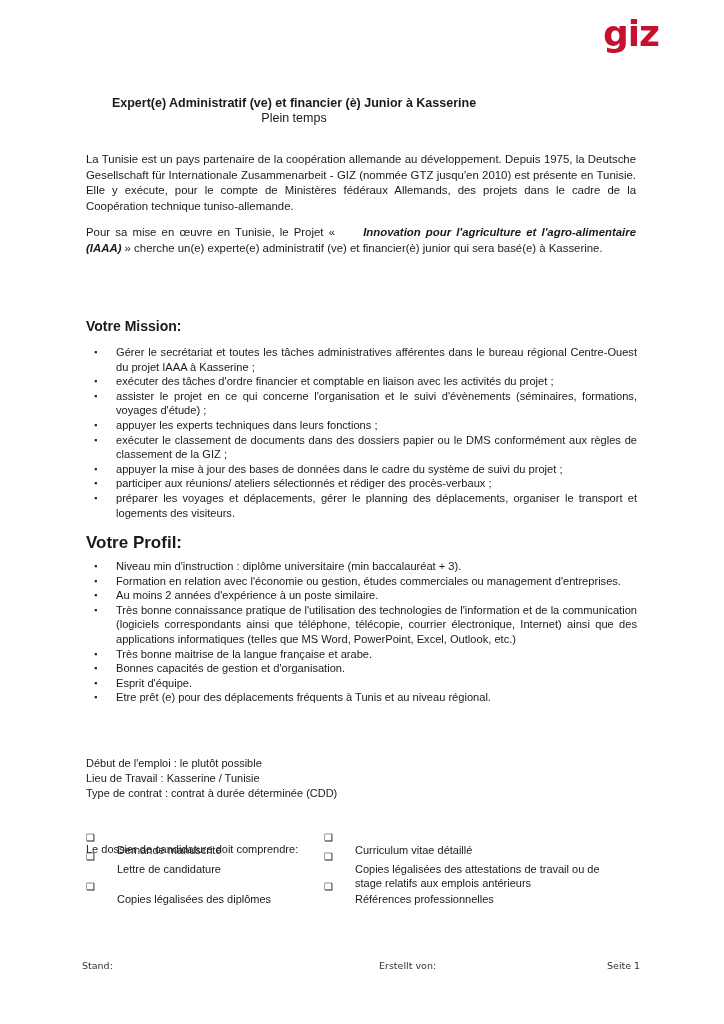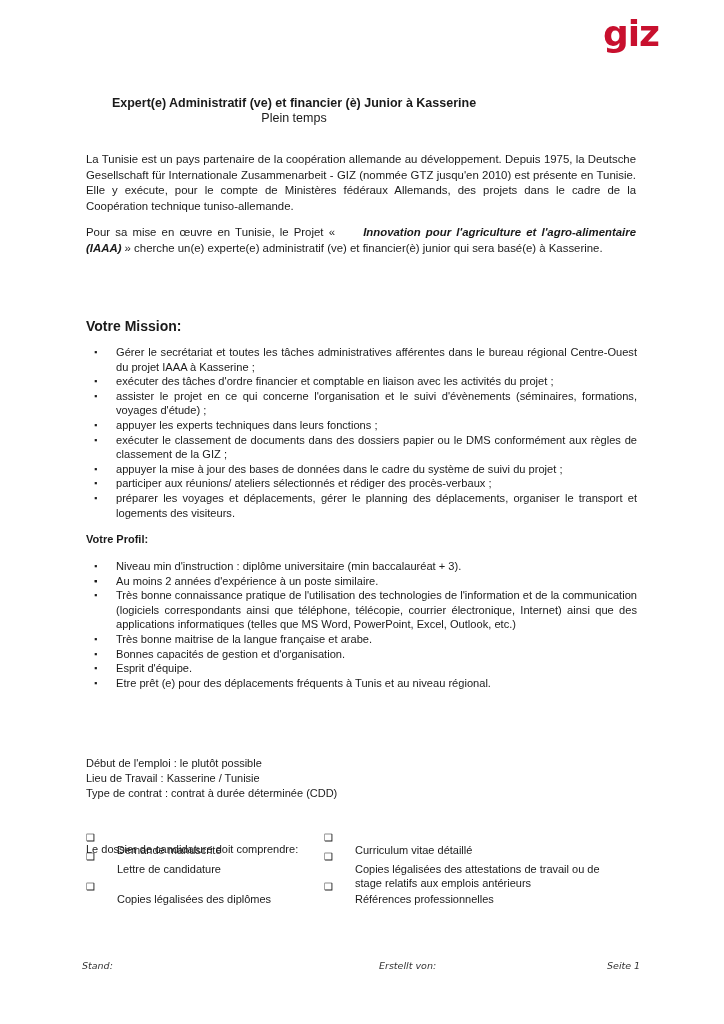--- a/index.html
+++ b/index.html
@@ -8,33 +8,33 @@
   .logo { position:absolute; left:603px; top:14px; font-family:"DejaVu Sans", sans-serif;
           font-weight:bold; font-size:36px; letter-spacing:-1px; line-height:40px;text-align:center; }
   .title-block { position:absolute; left:0; width:588px; top:96px; text-align:center; }
   .title { font-weight:bold; font-size:12.5px; line-height:15px; }
   .subtitle { font-size:12.5px; line-height:15px; }
   .para { position:absolute; left:86px; width:550px; text-align:justify; line-height:15.6px; font-size:11.4px; margin:0; }
   .p1 { top:152px; }
   .p2 { top:225px; }
   .bi { font-weight:bold; font-style:italic;margin-left:23px; }
   .h-mission { position:absolute; left:86px; top:318px; font-weight:bold; font-size:14px; }
-  .h-profil { position:absolute; left:86px; top:533px; font-weight:bold; font-size:11px; }
+  .h-profil { position:absolute; left:86px; top:533px; font-weight:bold; font-size:17px; }
   ul.blist { position:absolute; left:86px; width:551px; margin:0; padding:0; list-style:none; font-size:11.1px; line-height:14.6px; }
   ul.blist li { position:relative; padding-left:30px; text-align:justify; }
   ul.blist li .bullet { position:absolute; left:8px; top:0; font-size:9px; }
   .mission-list { top:345px; }
   .profil-list { top:559px; }
   .info { position:absolute; left:86px; top:756px; line-height:15px; font-size:11px; }
   .dossier-label { position:absolute; left:86px; top:815px; font-size:11px;margin-top:28px; }
   .dossier-grid { position:absolute; left:86px; top:829px; width:560px; font-size:11px; }
   .d-item { position:absolute; line-height:14px; }
   .d-item .cb { position:absolute; left:0; top:0; font-size:10px; }
   .d-item .txt { position:absolute; left:31px; top:0; white-space:nowrap;margin-top:12px; }
-  .footer { position:absolute; top:960px; font-family:"DejaVu Sans", sans-serif; font-size:9.5px; color:#333;font-style:italic; }
+  .footer { position:absolute; top:960px; font-family:"DejaVu Sans", sans-serif; font-size:9.5px; color:#333; }
 </style>
 </head>
 <body>
 
 <div class="logo" style="color:#c8102e;">giz</div>
 
 <div class="title-block">
   <div class="title">Expert(e) Administratif (ve) et financier (è) Junior à Kasserine</div>
   <div class="subtitle">Plein temps</div>
 </div>
@@ -50,21 +50,21 @@
   <li><span class="bullet">▪</span><span>appuyer les experts techniques dans leurs fonctions ;</span></li>
   <li><span class="bullet">▪</span><span>exécuter le classement de documents dans des dossiers papier ou le DMS conformément aux règles de classement de la GIZ ;</span></li>
   <li><span class="bullet">▪</span><span>appuyer la mise à jour des bases de données dans le cadre du système de suivi du projet ;</span></li>
   <li><span class="bullet">▪</span><span>participer aux réunions/ ateliers sélectionnés et rédiger des procès-verbaux ;</span></li>
   <li><span class="bullet">▪</span><span>préparer les voyages et déplacements, gérer le planning des déplacements, organiser le transport et logements des visiteurs.</span></li>
 </ul>
 
 <div class="h-profil">Votre Profil:</div>
 <ul class="blist profil-list">
   <li><span class="bullet">▪</span><span>Niveau min d'instruction : diplôme universitaire (min baccalauréat + 3).</span></li>
-  <li><span class="bullet">▪</span></li>
+  <li><span class="bullet">▪</span><span>Formation en relation avec l'économie ou gestion, études commerciales ou management d'entreprises.</span></li>
   <li><span class="bullet">▪</span><span>Au moins 2 années d'expérience à un poste similaire.</span></li>
   <li><span class="bullet">▪</span><span>Très bonne connaissance pratique de l'utilisation des technologies de l'information et de la communication (logiciels correspondants ainsi que téléphone, télécopie, courrier électronique, Internet) ainsi que des applications informatiques (telles que MS Word, PowerPoint, Excel, Outlook, etc.)</span></li>
   <li><span class="bullet">▪</span><span>Très bonne maitrise de la langue française et arabe.</span></li>
   <li><span class="bullet">▪</span><span>Bonnes capacités de gestion et d'organisation.</span></li>
   <li><span class="bullet">▪</span><span>Esprit d'équipe.</span></li>
   <li><span class="bullet">▪</span><span>Etre prêt (e) pour des déplacements fréquents à Tunis et au niveau régional.</span></li>
 </ul>
 
 <div class="info">
   <div>Début de l'emploi : le plutôt possible</div>

